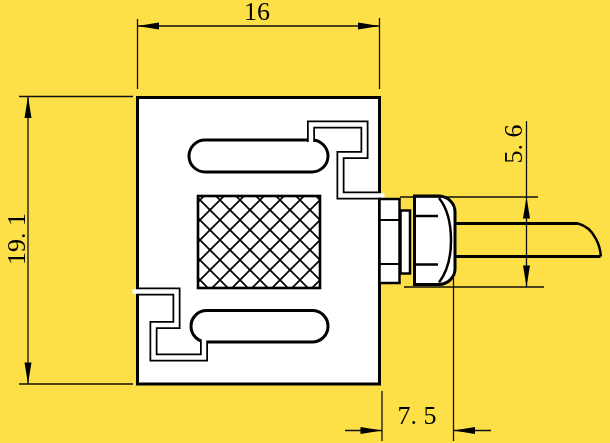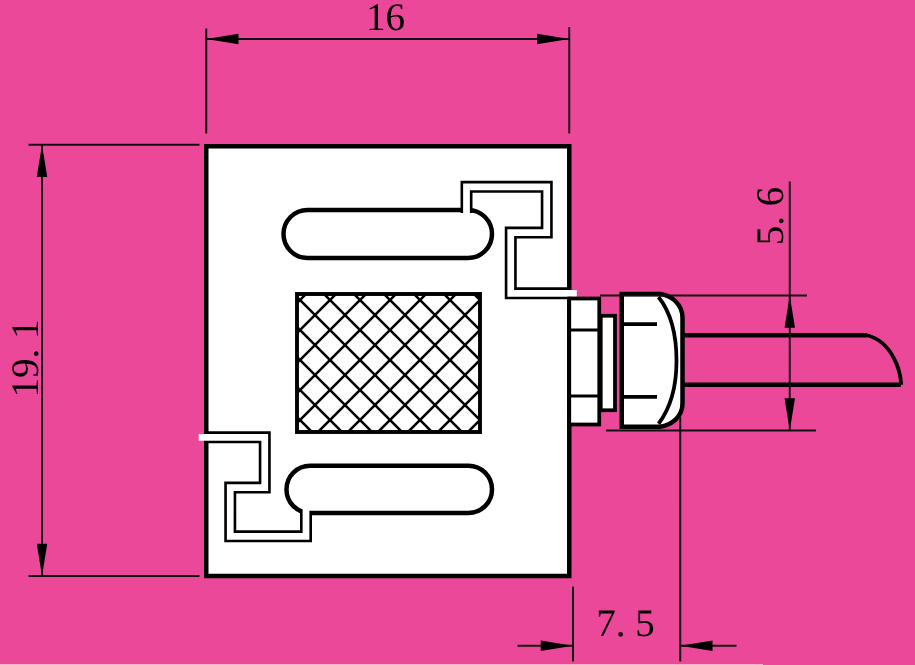--- a/index.html
+++ b/index.html
@@ -1,19 +1,19 @@
 <!DOCTYPE html>
 <html><head>
 <meta charset="utf-8">
 <style>
   html,body{margin:0;padding:0;background:#fff;}
   .canvas{
     position:relative;
     width:610px;height:443px;
-    background:#ec4899;
+    background:#fde047;
     font-family:"Liberation Serif","DejaVu Serif",serif;
     overflow:hidden;
   }
   svg{position:absolute;inset:0;display:block;}
   text{
     font-family:"Liberation Serif","DejaVu Serif",serif;
     font-size:26px;
     fill:#000;
   }
 </style>

